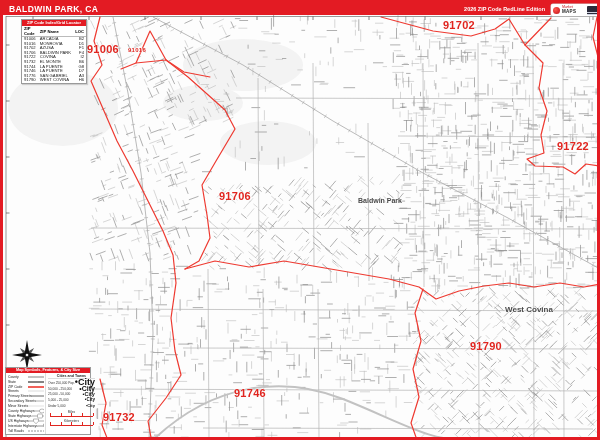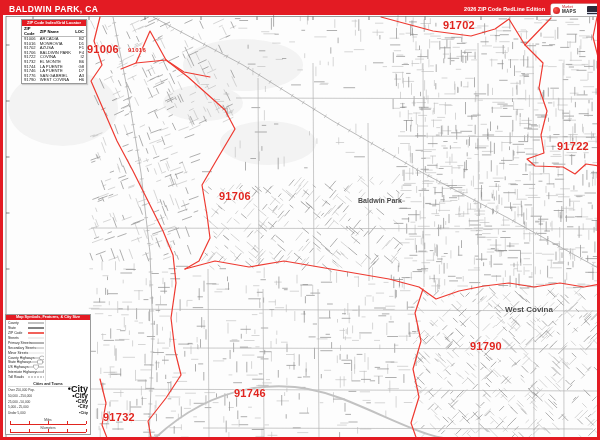--- a/index.html
+++ b/index.html
@@ -40,21 +40,21 @@
   .index table { width:100%; border-collapse:collapse; }
   .index th { font-size:4.2px; text-align:left; padding:.5px 2px 0 2px; font-weight:bold;
               border-bottom:.5px solid #bbb; }
   .index td { font-size:4.2px; line-height:4.6px; padding:0 2px; color:#222; white-space:nowrap; }
   .index th:last-child, .index td:last-child { text-align:right; }
   
   .legend { position:absolute; left:2px; bottom:2px; width:86px; z-index:20;
             background:#fff; border:.5px solid #9a9a9a; }
   .legend-header { background:#e31b23; color:#fff; font-size:3.8px; line-height:5px;
                    text-align:center; font-weight:bold; white-space:nowrap; overflow:hidden; }
-  .legend-body { display:flex;flex-direction:column; }
+  .legend-body { display:flex; }
   .leg-left { width:40px; padding:1px 1px 1px 2px; border-right:.5px solid #ddd; }
   .leg-row { display:flex; align-items:center; justify-content:space-between; height:4.9px; }
   .leg-row .lab { font-size:3.4px; color:#222; white-space:nowrap; }
   .leg-right { flex:1; padding:1px 2px; }
   .cities-header { font-size:3.6px; font-weight:bold; text-align:center; color:#222;
                    border-bottom:.5px solid #ddd; margin-bottom:.5px; }
   .city-size-row { display:flex; align-items:center; justify-content:space-between; height:5.8px; }
   .city-size-row .lab { font-size:3.2px; color:#333; white-space:nowrap; }
   .city-size-row .sample { font-weight:bold; color:#111; white-space:nowrap; line-height:1; }
   .scale-row { margin-top:1.5px; }

